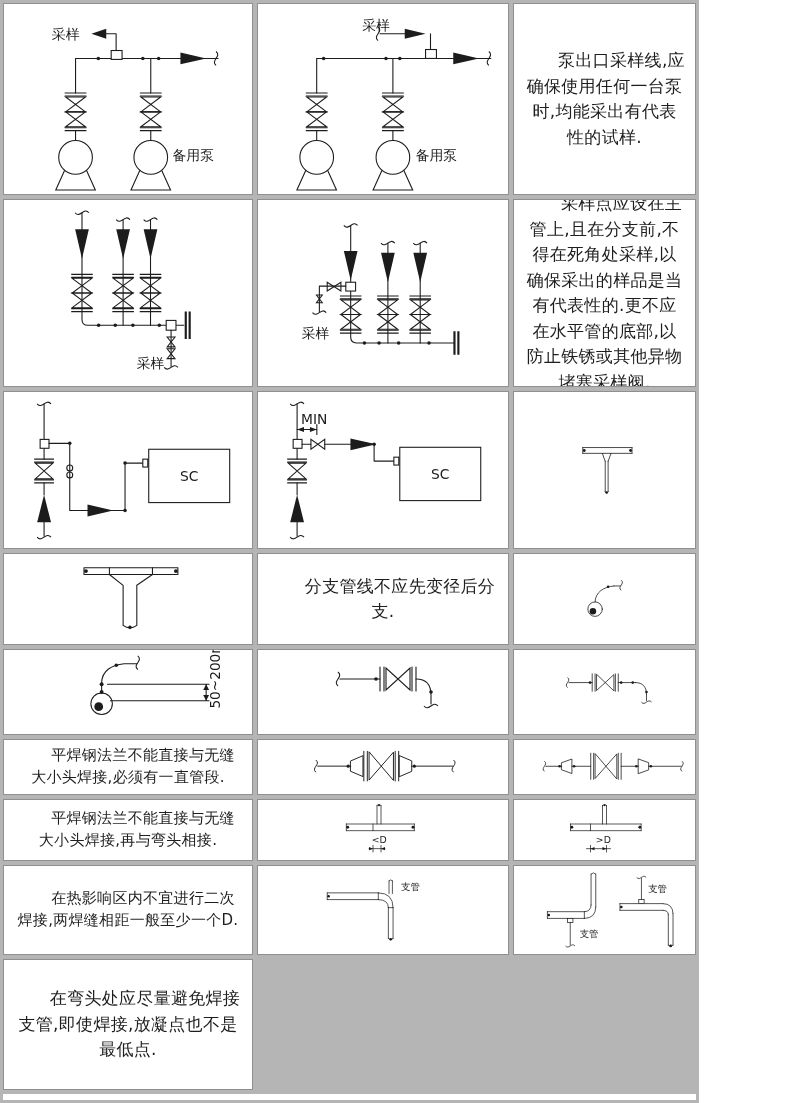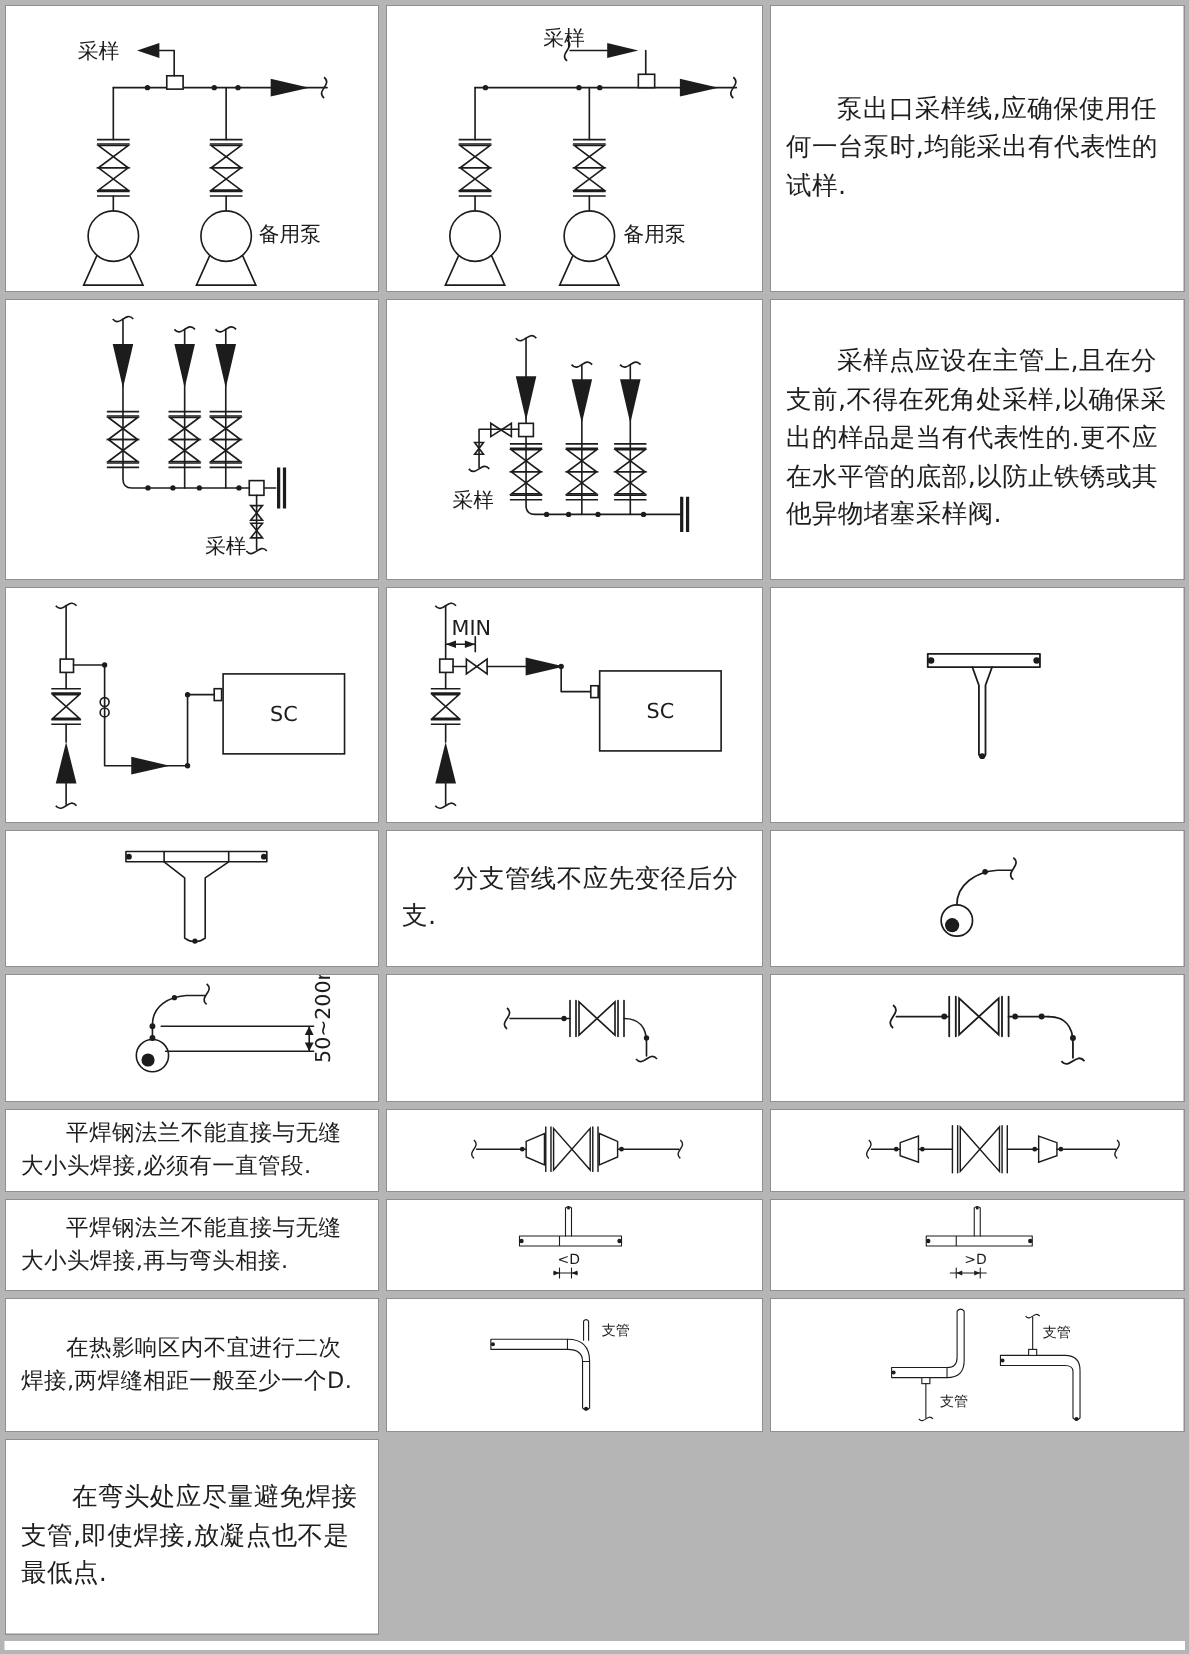--- a/index.html
+++ b/index.html
@@ -1,32 +1,32 @@
 <!DOCTYPE html>
 <html><head>
 <meta charset="utf-8">
 <title>Piping sampling &amp; welding guideline table</title>
 <style>
   html,body {margin:0; padding:0; background:#ffffff;}
   .sheet {
-    width:793px; height:1103px; box-sizing:border-box;
+    width:699px; height:1103px; box-sizing:border-box;
     background:#b5b5b5; padding:3px;
     display:grid;
     grid-template-columns:250px 252px 1fr;
     grid-template-rows:192px 188px 158px 92px 86px 56px 62px 90px 131px 6px;
     gap:4px;
     font-family:"DejaVu Sans", sans-serif;
   }
   .cell {background:#ffffff; border:1px solid #8f8f8f; overflow:hidden; box-sizing:border-box;}
   .diag-cell {display:flex;}
   svg.diag {width:100%; height:100%; display:block;}
   .note {display:flex; align-items:center; padding:4px 10px;}
   .note p {
     margin:0; font-size:17px; line-height:1.5; color:#1e1e1e;
-    text-indent:2em; letter-spacing:0.3px;
+    text-indent:2em; letter-spacing:0.3px;text-align:center;
   }
   .note.sm p {font-size:15px; line-height:1.45;}
   .diag text {fill:#1c1c1c; stroke:none; font-family:"DejaVu Sans", sans-serif; font-size:14px;}
   .diag .ln {stroke:#1c1c1c; fill:none; stroke-width:1.1; stroke-linecap:round;}
   .diag .th {stroke:#1c1c1c; fill:none; stroke-width:2.2;}
   .diag .f  {fill:#1c1c1c; stroke:none;}
   .diag .wb {fill:#ffffff; stroke:#1c1c1c; stroke-width:1.1;}
   .spacer {border:none; background:#ffffff;}
 </style>
 </head>

